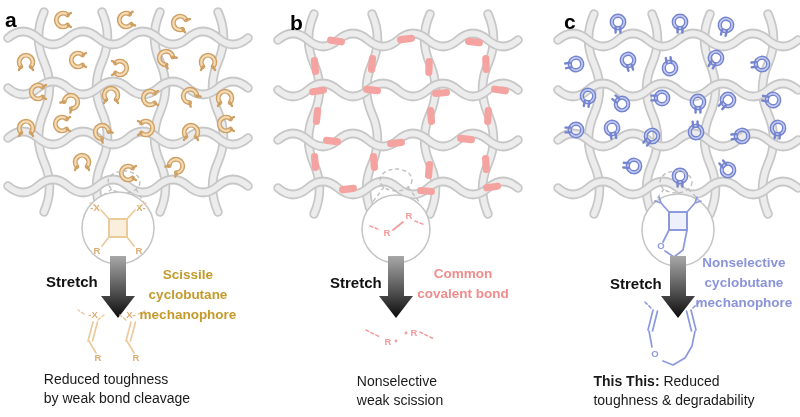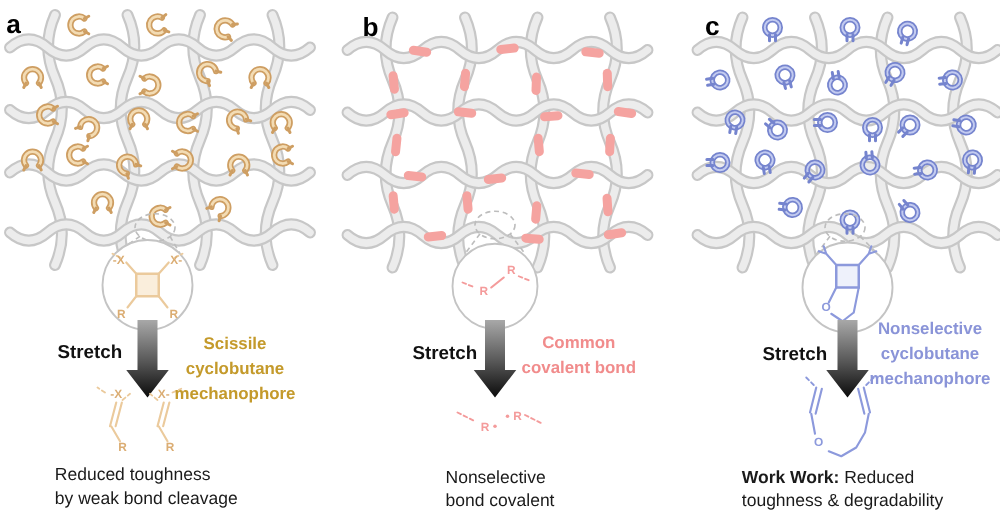--- a/index.html
+++ b/index.html
@@ -265,20 +265,20 @@
   <div>cyclobutane</div>
   <div>mechanophore</div>
 </div>
 
 <div class="caption" style="left:117px;top:370px">
   <div>Reduced toughness</div>
   <div>by weak bond cleavage</div>
 </div>
 <div class="caption" style="left:400px;top:372px">
   <div>Nonselective</div>
-  <div>bond covalent</div>
+  <div>weak scission</div>
 </div>
 <div class="caption" style="left:674px;top:372px">
-  <div><b>Work Work:</b><span> Reduced</span></div>
+  <div><b>This This:</b><span> Reduced</span></div>
   <div>toughness &amp; degradability</div>
 </div>
 
 </div>
 
 </body></html>

